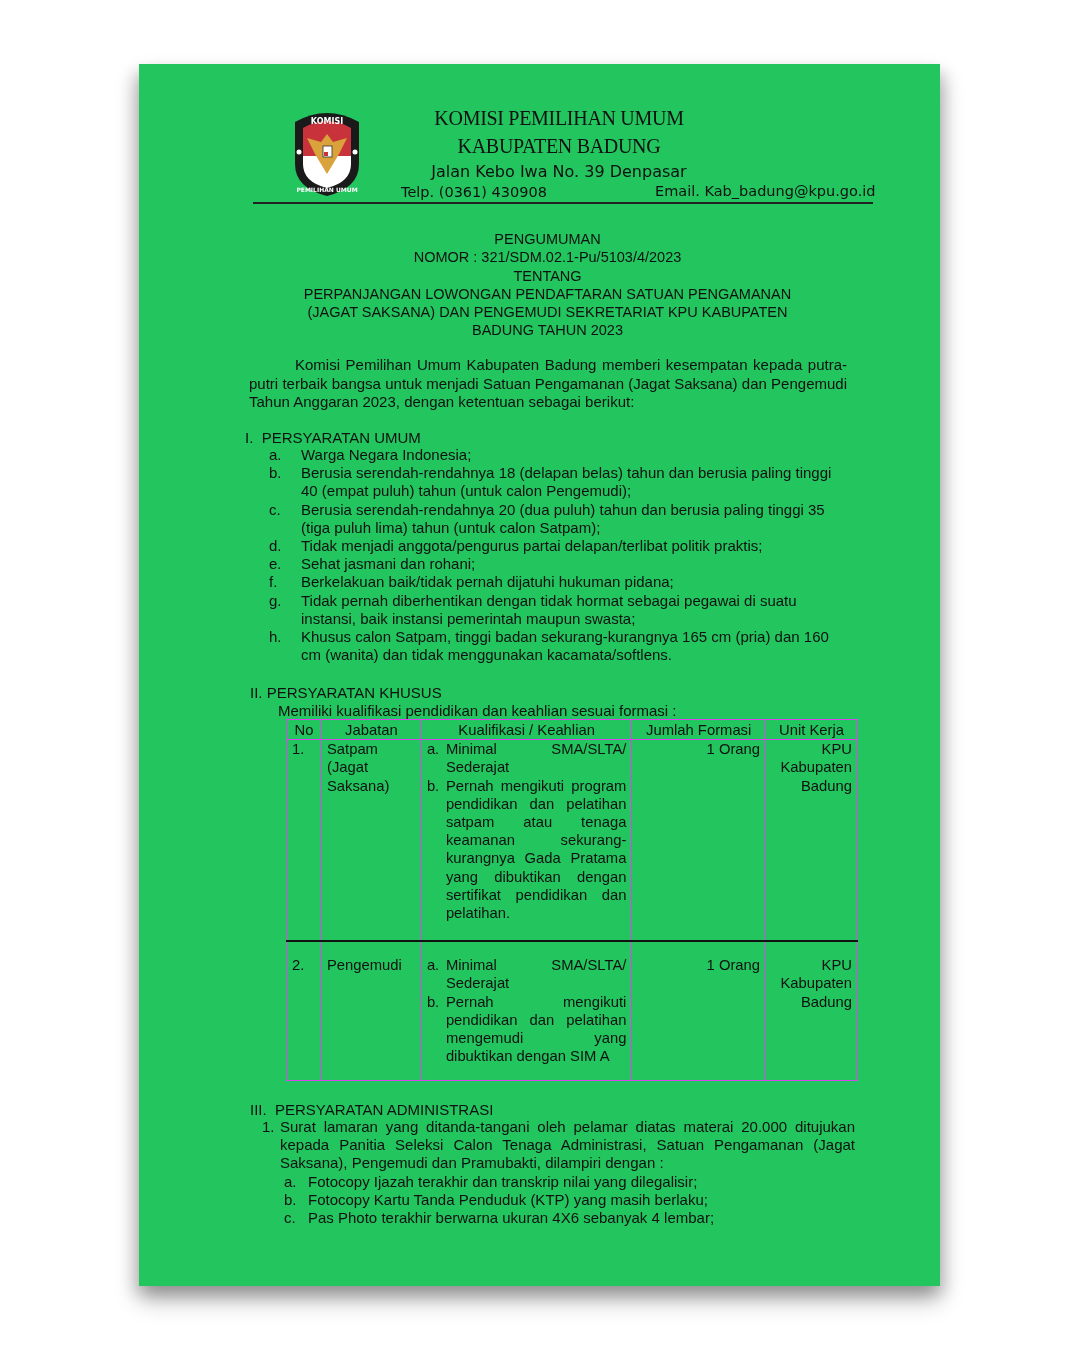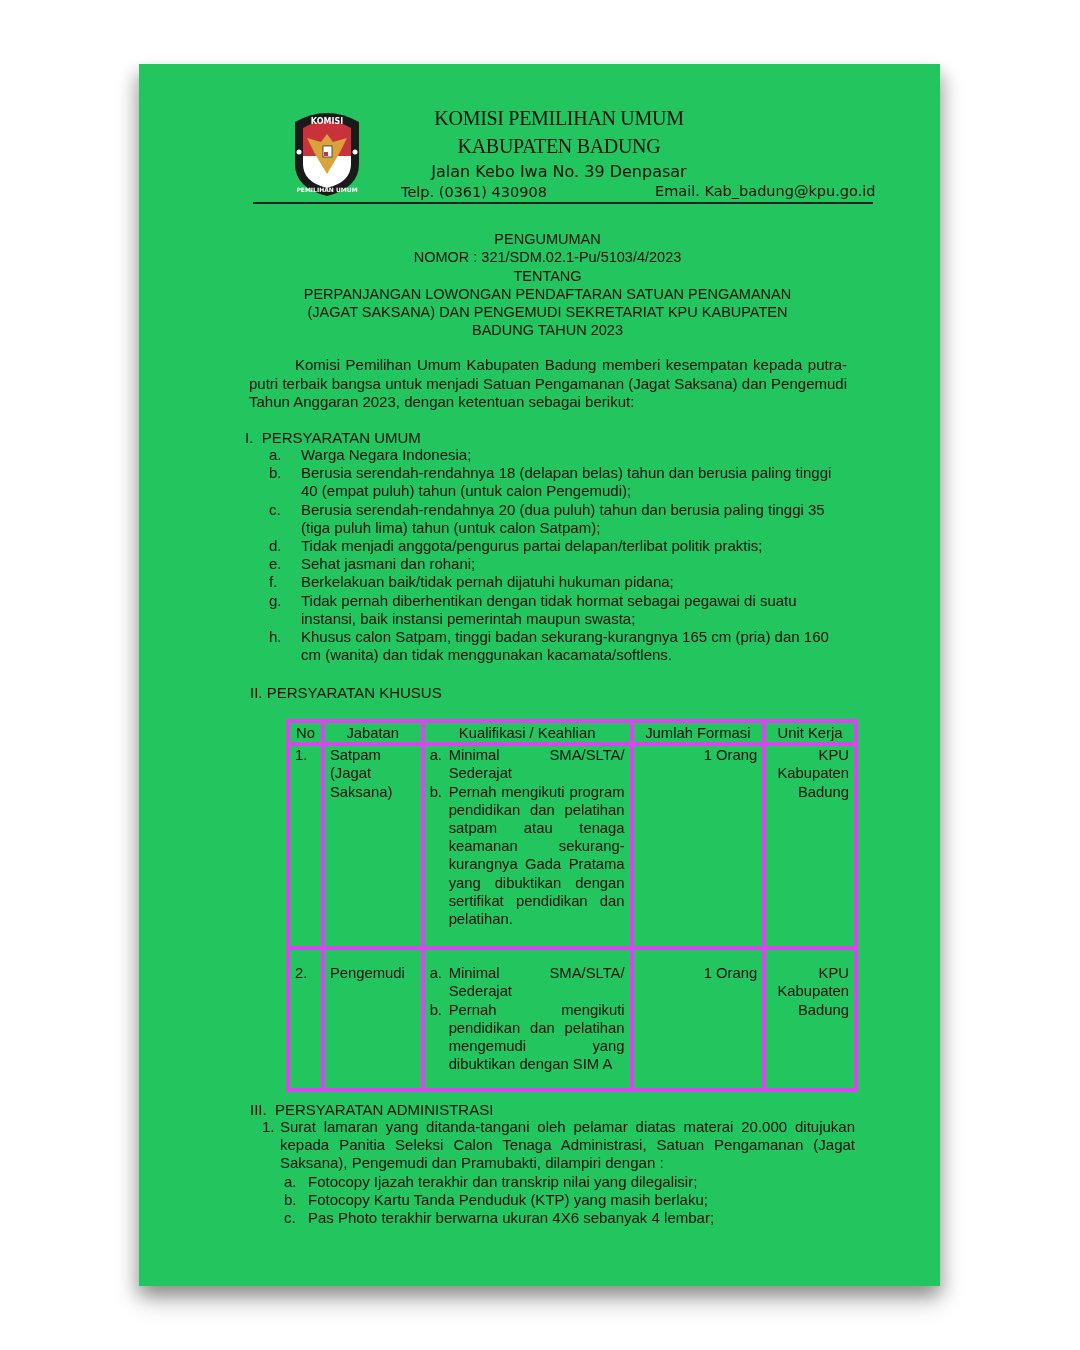--- a/index.html
+++ b/index.html
@@ -22,21 +22,21 @@
 
   .center-block { left:120px; width:577px; text-align:center; font-size:14.5px; line-height:18.3px; }
   .para { left:110px; width:598px; font-size:15px; line-height:18.5px; text-align:justify; }
   .para .indent { display:inline-block; width:46px; }
   .sec-h { font-size:15px; }
   ol.lst { list-style:none; margin:0; padding:0; }
   .item { position:relative; font-size:15px; line-height:18.2px; padding-left:56px; }
   .item .mk { position:absolute; left:24px; top:0; }
 
   table.fm { position:absolute; left:147px; top:655px; width:572px; border-collapse:collapse; font-size:14.8px; line-height:18.2px; }
-  table.fm th, table.fm td { border:4px solid #d946ef; vertical-align:top; padding:0 5px; }
+  table.fm th, table.fm td { border:1px solid #d946ef; vertical-align:top; padding:0 5px; }
   table.fm th { font-weight:normal; text-align:center; padding:1px 3px 0; }
   table.fm td.c { text-align:right; }
   .q { position:relative; padding-left:19px; text-align:justify; text-align-last:auto; }
   .q .mk { position:absolute; left:0; top:0; }
   tr.row1 td { border-bottom:2.5px solid #111; height:200px; }
   tr.row2 td { padding-top:14px; height:124px; }
 </style>
 </head>
 <body>
 
@@ -83,20 +83,21 @@
       <li class="item"><span class="mk">c.</span><span>Berusia serendah-rendahnya 20 (dua puluh) tahun dan berusia paling tinggi 35 (tiga puluh lima) tahun (untuk calon Satpam);</span></li>
       <li class="item"><span class="mk">d.</span><span>Tidak menjadi anggota/pengurus partai delapan/terlibat politik praktis;</span></li>
       <li class="item"><span class="mk">e.</span><span>Sehat jasmani dan rohani;</span></li>
       <li class="item"><span class="mk">f.</span><span>Berkelakuan baik/tidak pernah dijatuhi hukuman pidana;</span></li>
       <li class="item"><span class="mk">g.</span><span>Tidak pernah diberhentikan dengan tidak hormat sebagai pegawai di suatu instansi, baik instansi pemerintah maupun swasta;</span></li>
       <li class="item"><span class="mk">h.</span><span>Khusus calon Satpam, tinggi badan sekurang-kurangnya 165 cm (pria) dan 160 cm (wanita) dan tidak menggunakan kacamata/softlens.</span></li>
     </ol>
   </div>
 
   <div class="abs sec-h" style="left:111px; top:620px;">II. PERSYARATAN KHUSUS</div>
+  <div class="abs" style="left:139px; top:638px; font-size:15px;">Memiliki kualifikasi pendidikan dan keahlian sesuai formasi :</div>
 
   <table class="fm">
     <colgroup>
       <col style="width:35px">
         <col style="width:100px">
         <col style="width:211px">
         <col style="width:134px">
         <col style="width:92px">
     </colgroup>
     <thead>

